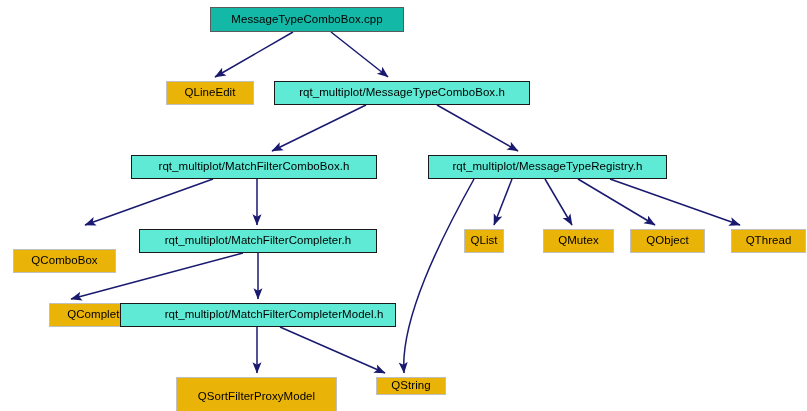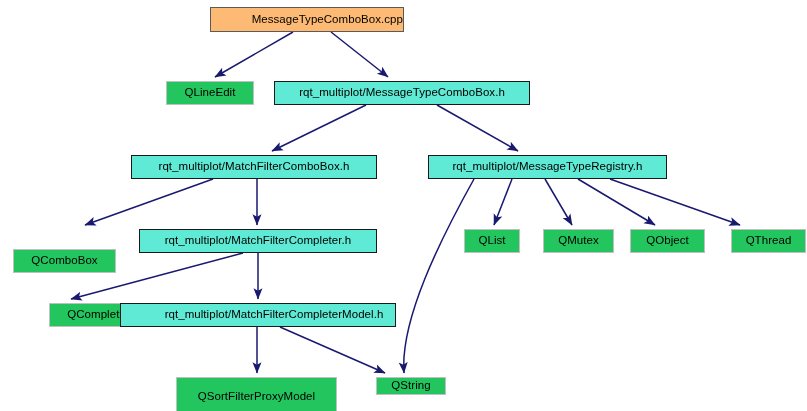--- a/index.html
+++ b/index.html
@@ -35,31 +35,30 @@
     display: flex;
     align-items: center;
     justify-content: center;
     white-space: nowrap;
     font-size: 11.5px;
     line-height: 1;
     color: #000000;
     letter-spacing: 0.05px;
   }
   .node.leaf {
-    background: #22c55e;
+    background: #eab308;
     border: 1px solid #c0c0c0;
   }
   .node.internal {
     background: #5eead4;
     border: 1.6px solid #1a1a1a;
   }
   .node.root {
-    background: #fdba74;
+    background: #14b8a6;
     border: 1.2px solid #5a5a5a;
-    justify-content: flex-end;
   }
   .node-label {
     pointer-events: none;
   }
 </style>
 </head>
 <body>
 
 <div id="canvas">
 
@@ -103,21 +102,21 @@
       </div>
       <div class="node internal" style="left: 428px; top: 155px; width: 239px; height: 24px;">
         <span class="node-label">rqt_multiplot/MessageTypeRegistry.h</span>
       </div>
       <div class="node leaf" style="left: 13px; top: 229px; width: 103px; height: 24px; margin-top: 20px;">
         <span class="node-label">QComboBox</span>
       </div>
       <div class="node internal" style="left: 139px; top: 229px; width: 238px; height: 24px;">
         <span class="node-label">rqt_multiplot/MatchFilterCompleter.h</span>
       </div>
-      <div class="node leaf" style="left: 464px; top: 229px; width: 56px; height: 24px;">
+      <div class="node leaf" style="left: 464px; top: 229px; width: 40px; height: 24px;">
         <span class="node-label">QList</span>
       </div>
       <div class="node leaf" style="left: 543px; top: 229px; width: 71px; height: 24px;">
         <span class="node-label">QMutex</span>
       </div>
       <div class="node leaf" style="left: 630px; top: 229px; width: 75px; height: 24px;">
         <span class="node-label">QObject</span>
       </div>
       <div class="node leaf" style="left: 723px; top: 229px; width: 75px; height: 24px; margin-left: 8px;">
         <span class="node-label">QThread</span>

